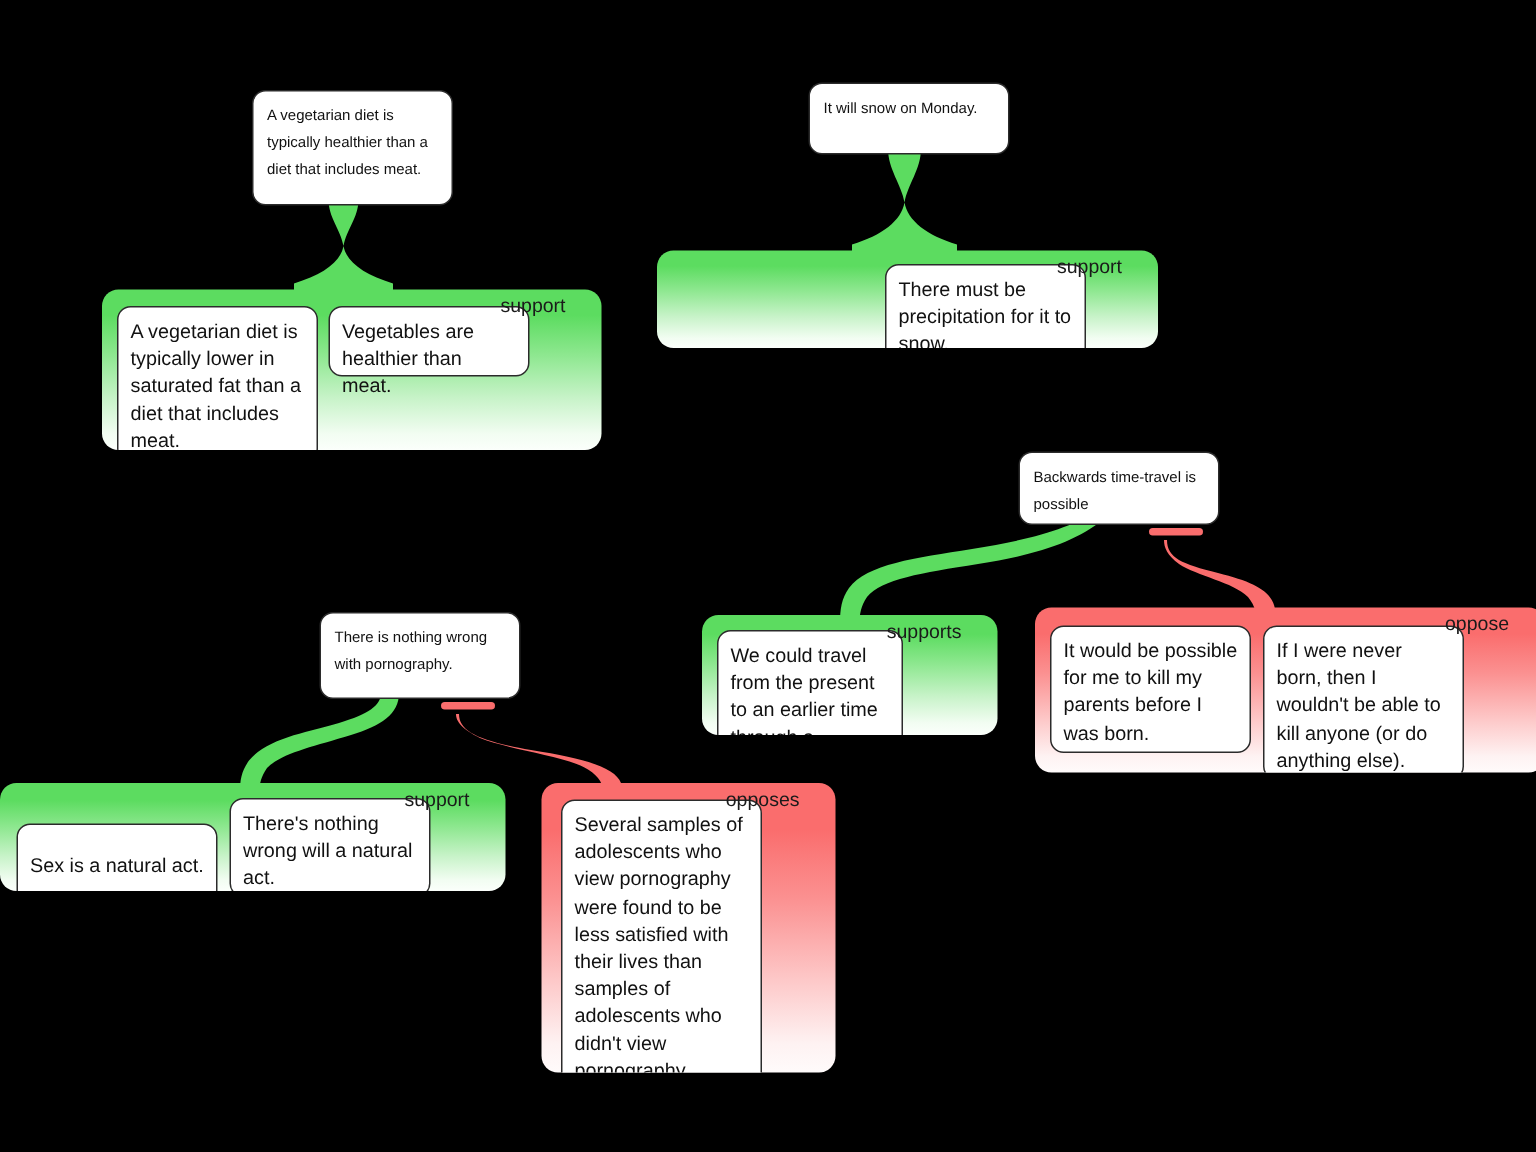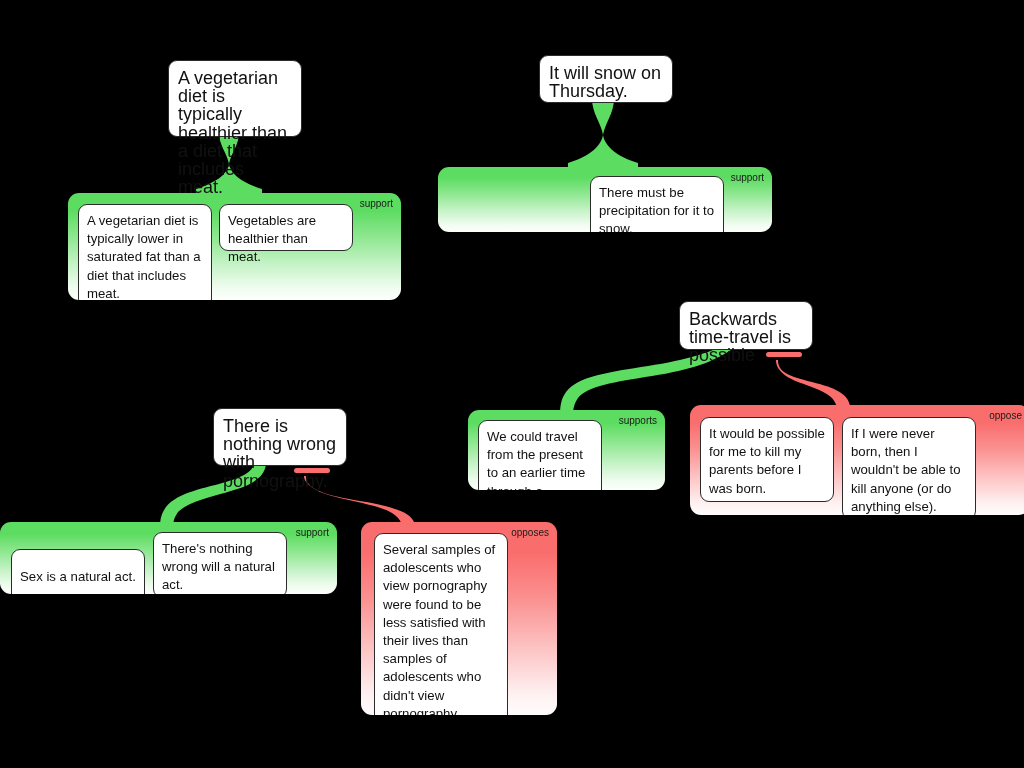--- a/index.html
+++ b/index.html
@@ -16,21 +16,21 @@
     font-family: "Liberation Sans", sans-serif;
   }
   
   .claim {
     position: absolute;
     background: #ffffff;
     border: 1.4px solid #2b2b2b;
     border-radius: 9px;
     box-sizing: border-box;
     padding: 8px 9px 6px 9px;
-    font-size: 18px;
+    font-size: 10px;
     line-height: 18.2px;
     color: #111111;
     z-index: 40;
   }
   
   .group {
     position: absolute;
     border-radius: 11px;
     box-sizing: border-box;
     overflow: hidden;
@@ -39,22 +39,22 @@
   .group.support {
     background: linear-gradient(to bottom,
        #5cdc60 0%, #5cdc60 16%, #8ce78e 40%, #c8f3c9 68%, #f2fdf2 90%, #fbfffb 100%);
   }
   .group.oppose {
     background: linear-gradient(to bottom,
        #fa6d6d 0%, #fa6d6d 16%, #fb9191 40%, #fdc8c8 68%, #fef2f2 90%, #fffbfb 100%);
   }
   .group-label {
     position: absolute;
-    top: 5px; right: 8px;
-    font-size: 10px;
+    top: 5px; right: 24px;
+    font-size: 13px;
     line-height: 11px;
     color: #1a1a1a;
     white-space: nowrap;
     z-index: 3;
   }
   
   .card {
     position: absolute;
     background: #ffffff;
     border: 1.4px solid #2b2b2b;
@@ -92,21 +92,21 @@
                M33,31 C35,42 47,50 66,56 L66,64 L0,64 L0,56 C19,50 31,42 33,31 Z" fill="#5CDC60"></path>
     </svg>
   </div>
 
   <div class="group support" style="left:68px; top:193px; width:333px; height:107px;">
     <span class="group-label">support</span>
     <div class="card" style="left:10px; top:11px; width:134px; height:104px;">A vegetarian diet is typically lower in saturated fat than a diet that includes meat.</div>
     <div class="card" style="left:151px; top:11px; width:134px; height:47px;">Vegetables are healthier than meat.</div>
   </div>
 
-  <div class="claim" style="left:539px; top:55px; width:134px; height:48px;">It will snow on Thursday.</div>
+  <div class="claim" style="left:539px; top:55px; width:134px; height:48px;">It will snow on Monday.</div>
 
   <div class="conn" style="left:568px; top:99px; width:74px; height:72px;">
     <svg width="74" height="72" viewBox="0 0 74 72">
       <path d="M24,0 C24,14 33,24 35,36 C37,24 46,14 46,0 Z
                M35,36 C37,48 50,58 70,64 L70,72 L0,72 L0,64 C20,58 33,48 35,36 Z" fill="#5CDC60"></path>
     </svg>
   </div>
 
   <div class="group support" style="left:438px; top:167px; width:334px; height:65px;">
     <span class="group-label">support</span>

